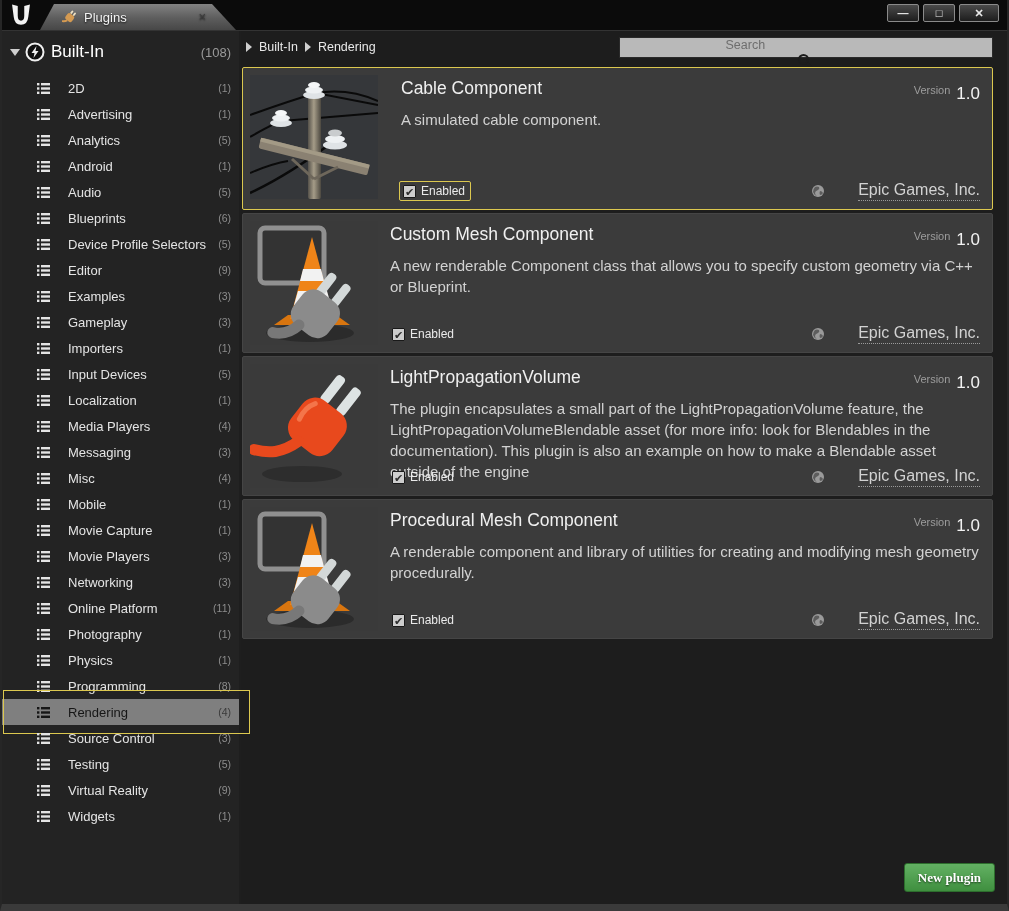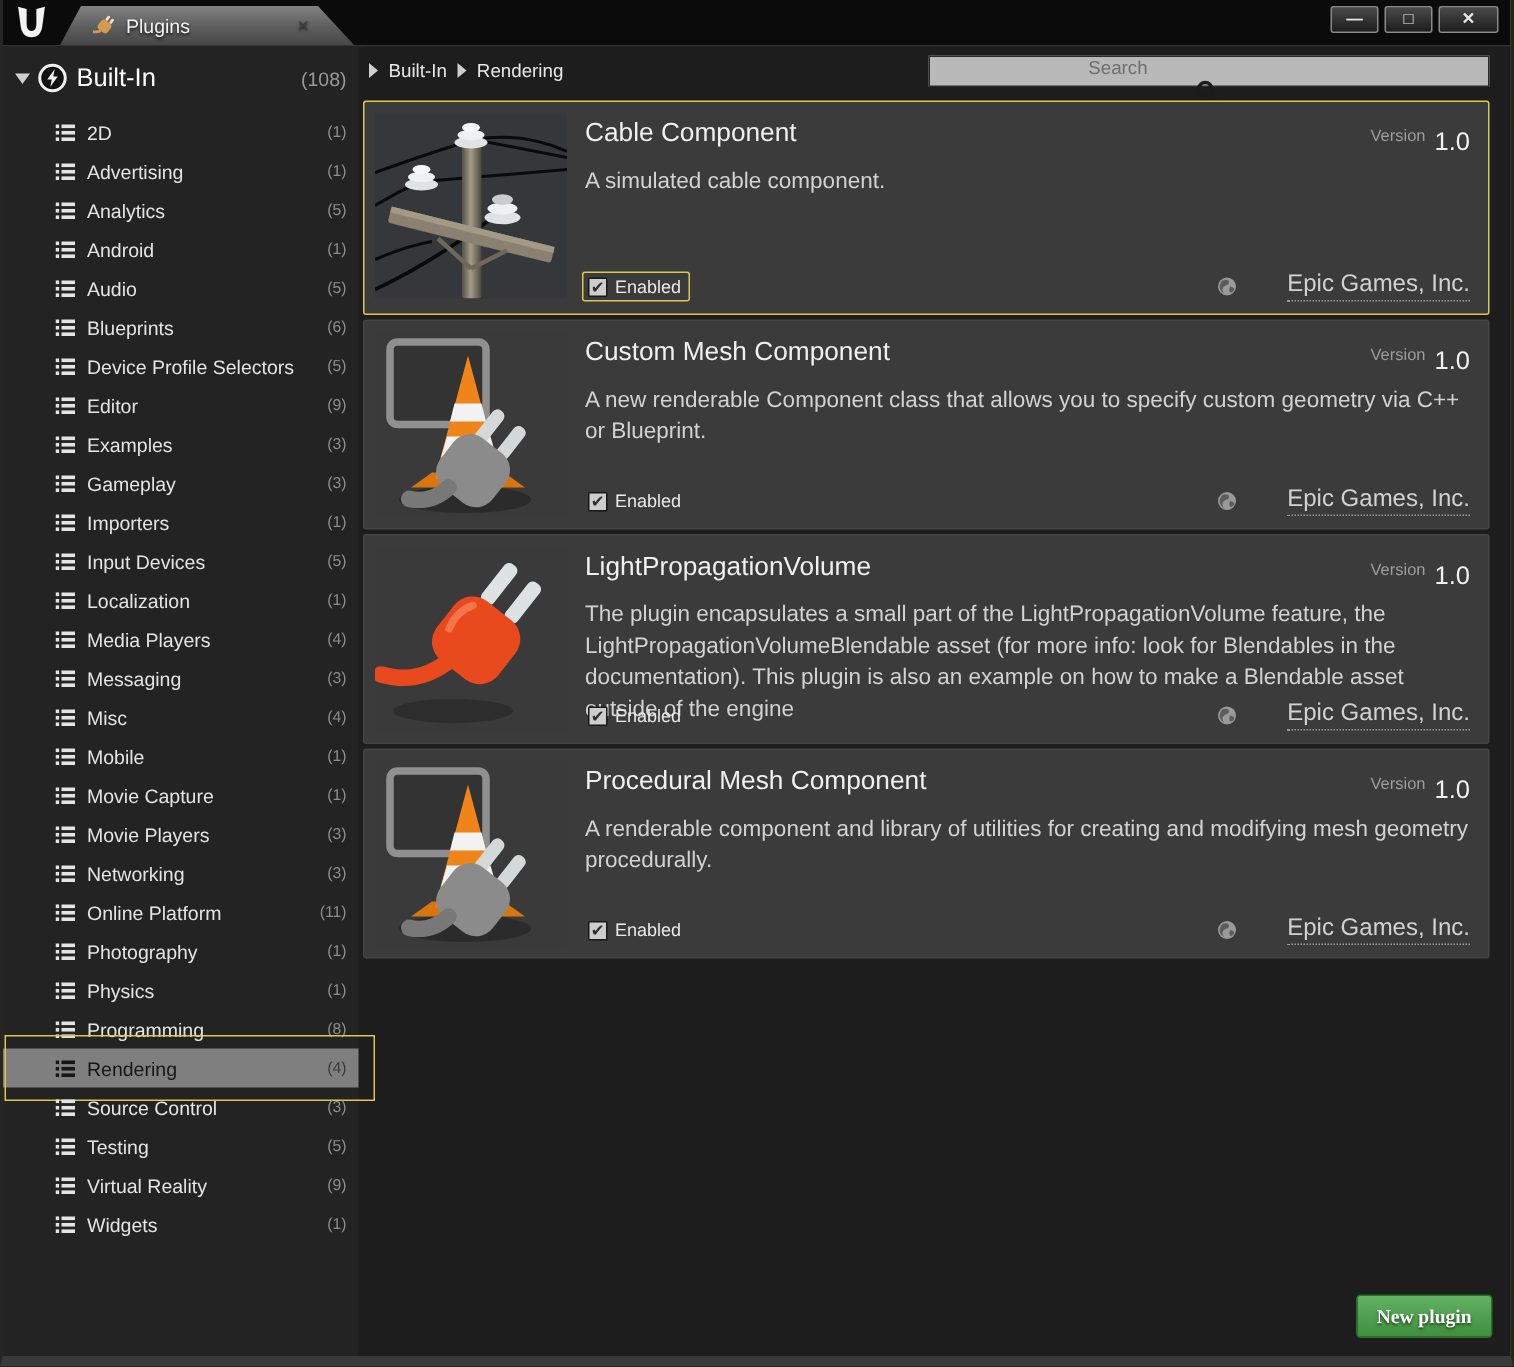--- a/index.html
+++ b/index.html
@@ -1,21 +1,21 @@
 <!DOCTYPE html>
 <html><head>
 <meta charset="utf-8">
 <style>
   * { margin:0; padding:0; box-sizing:border-box; }
   html,body { background:#000; }
   body { font-family:"Liberation Sans", sans-serif; }
 
   .window {
     position:relative; width:1009px; height:911px;
-    background:#4d7c0f; overflow:hidden;
+    background:#a21caf; overflow:hidden;
     border-left:2px solid #262626; border-right:2px solid #262626;
     border-bottom:7px solid #3a3a3a;
   }
 
   
   .titlebar { position:absolute; left:0; top:0; right:0; height:30px; background:#0b0b0b; }
   .ue-logo { position:absolute; left:6px; top:2px; width:26px; height:26px; }
   .tab {
     position:absolute; left:38px; top:4px; height:26px; width:196px;
     background:linear-gradient(#828282,#5d5d5d 55%,#474747);
@@ -37,21 +37,21 @@
   .appbody { position:absolute; left:0; right:0; top:30px; bottom:0; background:#1e1e1e; border-top:1px solid #333; }
 
   
   .sidebar { position:absolute; left:0; top:0; bottom:0; width:237px; background:#232323; z-index:2; }
   .cat-header { display:flex; align-items:center; height:40px; padding:2px 8px 0 8px; }
   .tri-down { width:0; height:0; border-left:5px solid transparent; border-right:5px solid transparent; border-top:7px solid #cfcfcf; margin-right:5px; }
   .cat-header .cat-label { color:#fff; font-size:17px; margin-left:6px; }
   .cat-header .cat-count { margin-left:auto; color:#9a9a9a; font-size:13px; }
   .cat-items { margin-top:4px; }
   .cat-item { position:relative; display:flex; align-items:center; height:26px; padding:0 8px 0 35px; color:#e4e4e4; font-size:13px; cursor:default; }
-  .cat-item .item-label { margin-left:8px; white-space:nowrap; }
+  .cat-item .item-label { margin-left:18px; white-space:nowrap; }
   .cat-item .item-count { margin-left:auto; color:#8d8d8d; font-size:10.5px; }
   .cat-item.selected { background:#7f7f7f; color:#161616; }
   .cat-item.selected .item-count { color:#3a3a3a; }
   .cat-item.selected::after {
     content:""; position:absolute; left:1px; right:-11px; top:-9px; bottom:-9px;
     border:1px solid #dcc84f; pointer-events:none;
   }
 
   
   .main { position:absolute; left:239px; right:0; top:0; bottom:0; background:#1d1d1d; }
@@ -60,21 +60,21 @@
   .bc-arrow { width:0; height:0; border-top:5px solid transparent; border-bottom:5px solid transparent; border-left:6px solid #cfcfcf; }
   .search-box { margin-left:auto; width:374px; height:21px; background:#b9b9b9; border:1px solid #2a2a2a; display:flex; align-items:center;flex-direction:column; }
   .search-box input { flex:1; border:none; outline:none; background:transparent; font-family:"Liberation Sans", sans-serif; font-size:12.5px; color:#222; padding:0 6px; }
   .search-box input::placeholder { color:#6e6e6e; opacity:1; }
   .search-icon { width:18px; height:18px; margin-right:2px; flex:none; }
 
   
   .cards { margin:4px 14px 0 1px; display:flex; flex-direction:column; gap:3px; }
   .card { display:flex; background:#3b3b3b; border:1px solid #454545; border-radius:2px; min-height:137px; position:relative; }
   .card.highlighted { border:1px solid #dcc84f; }
-  .card:first-child { min-height:143px; }
+  .card:first-child { min-height:143px;gap:11px; }
   .thumb { flex:none; width:128px; height:124px; margin:7px 0 7px 7px; }
   .card-content { flex:1; position:relative; padding:10px 12px 8px 12px; display:flex; flex-direction:column; }
   .title-row { display:flex; align-items:baseline; }
   .plugin-title { color:#f0f0f0; font-size:17.5px; }
   .version-wrap { margin-left:auto; display:flex; align-items:flex-start; }
   .version-label { color:#9d9d9d; font-size:11px; margin-right:6px; }
   .version-num { color:#f2f2f2; font-size:17px; }
   .plugin-desc { margin-top:5px; color:#d2d2d2; font-size:15px; line-height:1.4; max-width:640px; }
   .card-bottom { position:absolute; left:10px; right:12px; bottom:8px; display:flex; align-items:center; }
   .enabled-wrap { display:flex; align-items:center; gap:5px; padding:2px 5px 2px 3px; border:1px solid transparent; border-radius:2px; }

